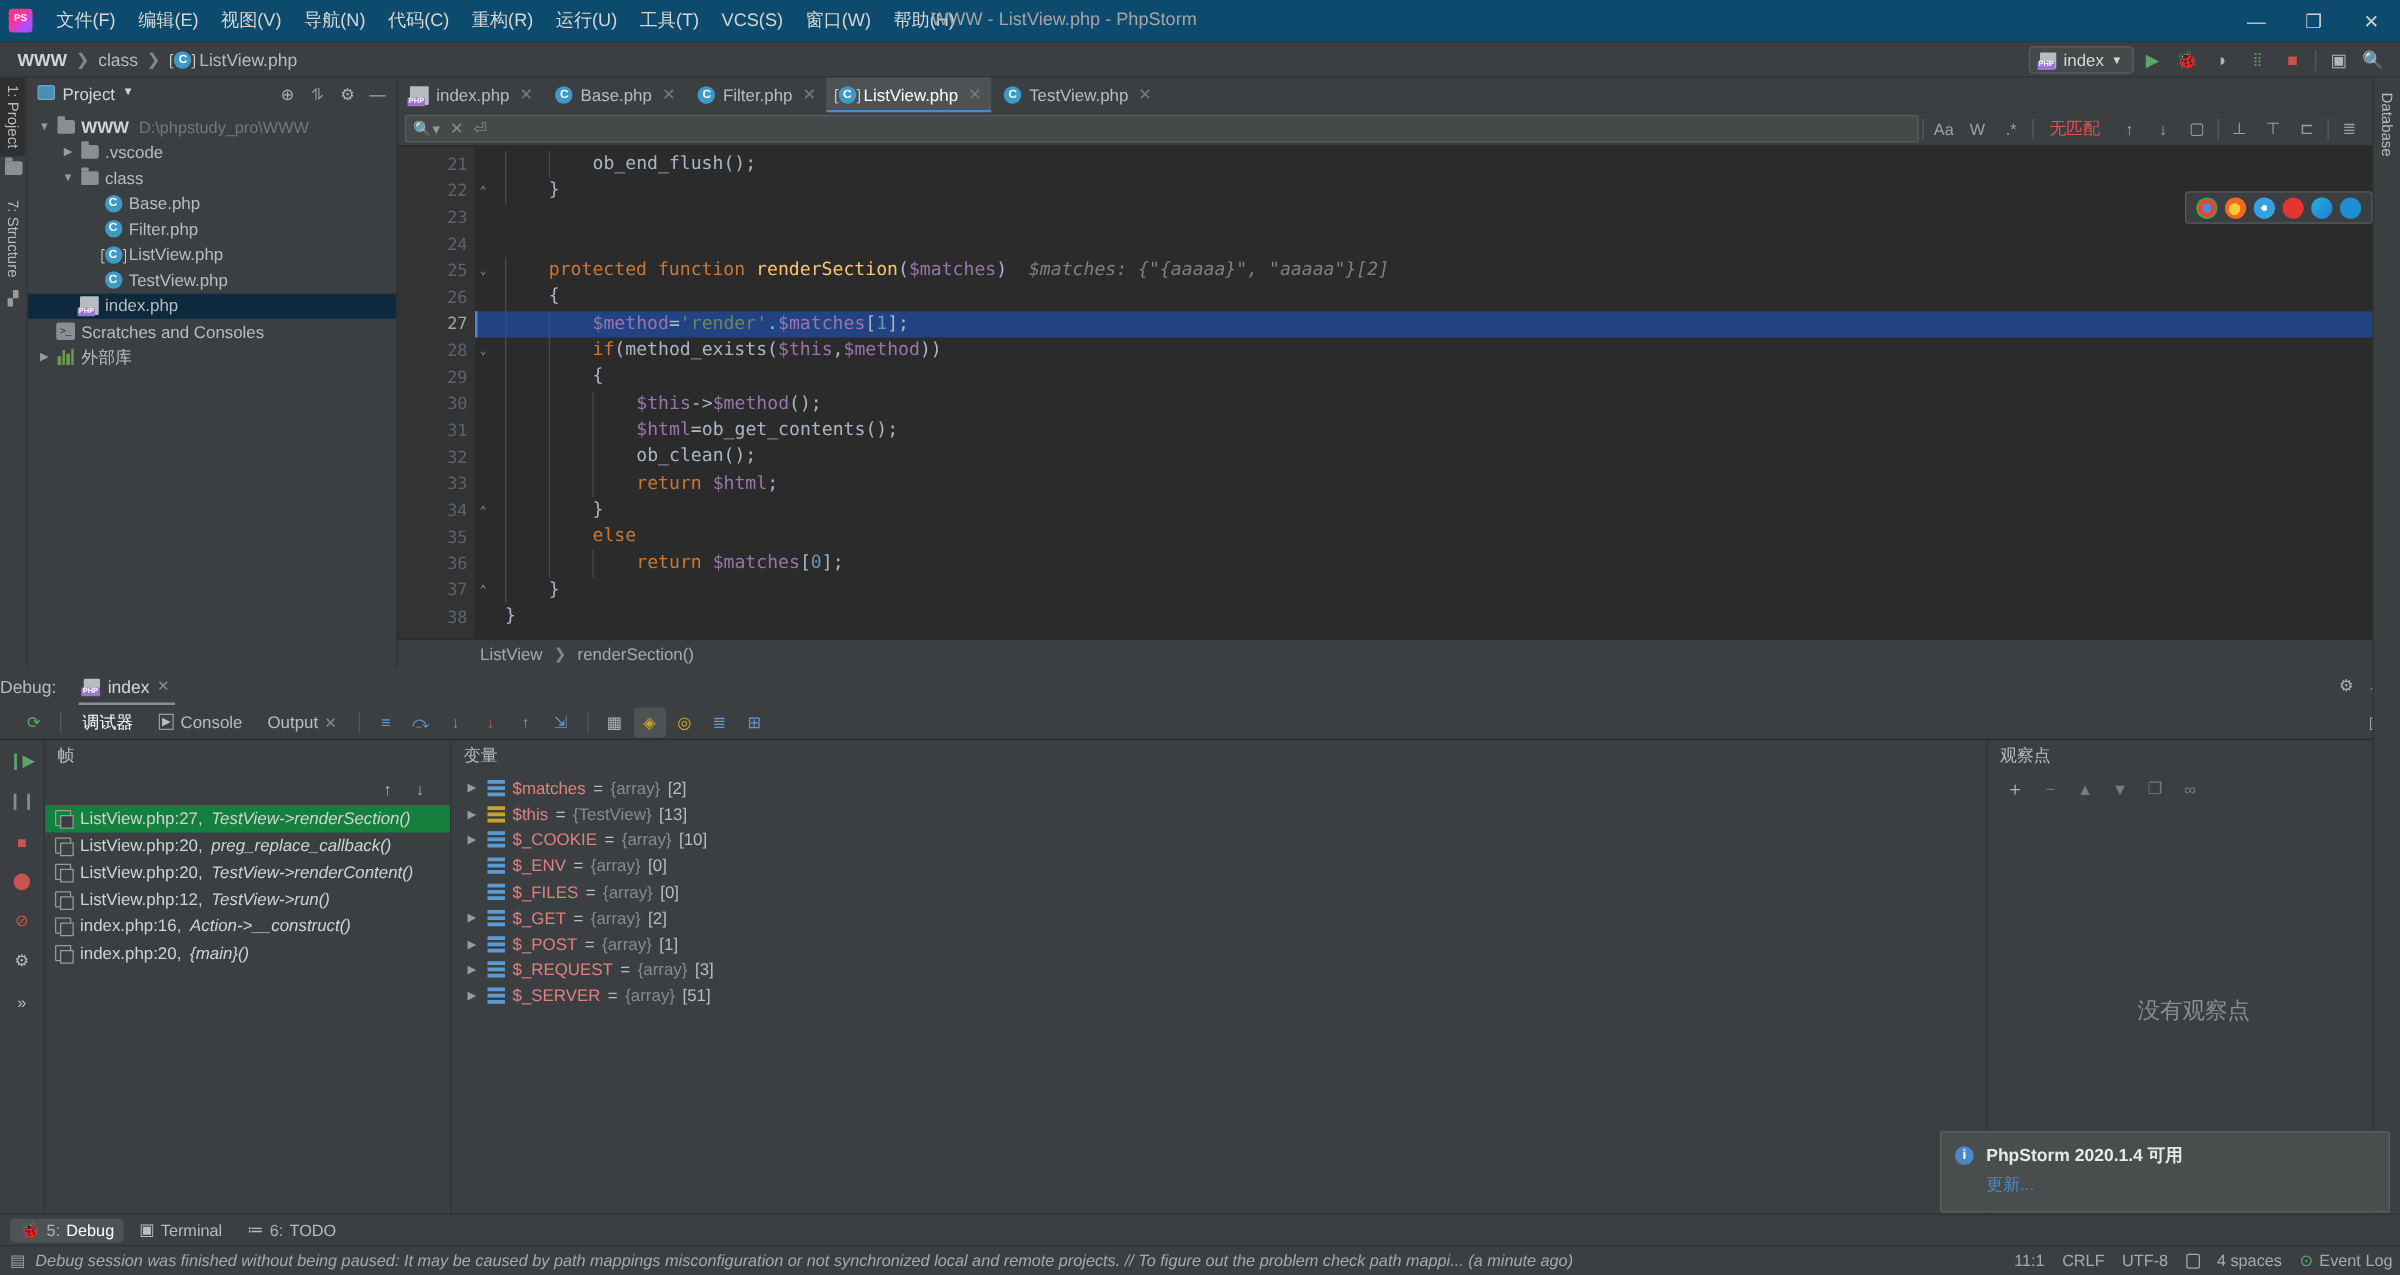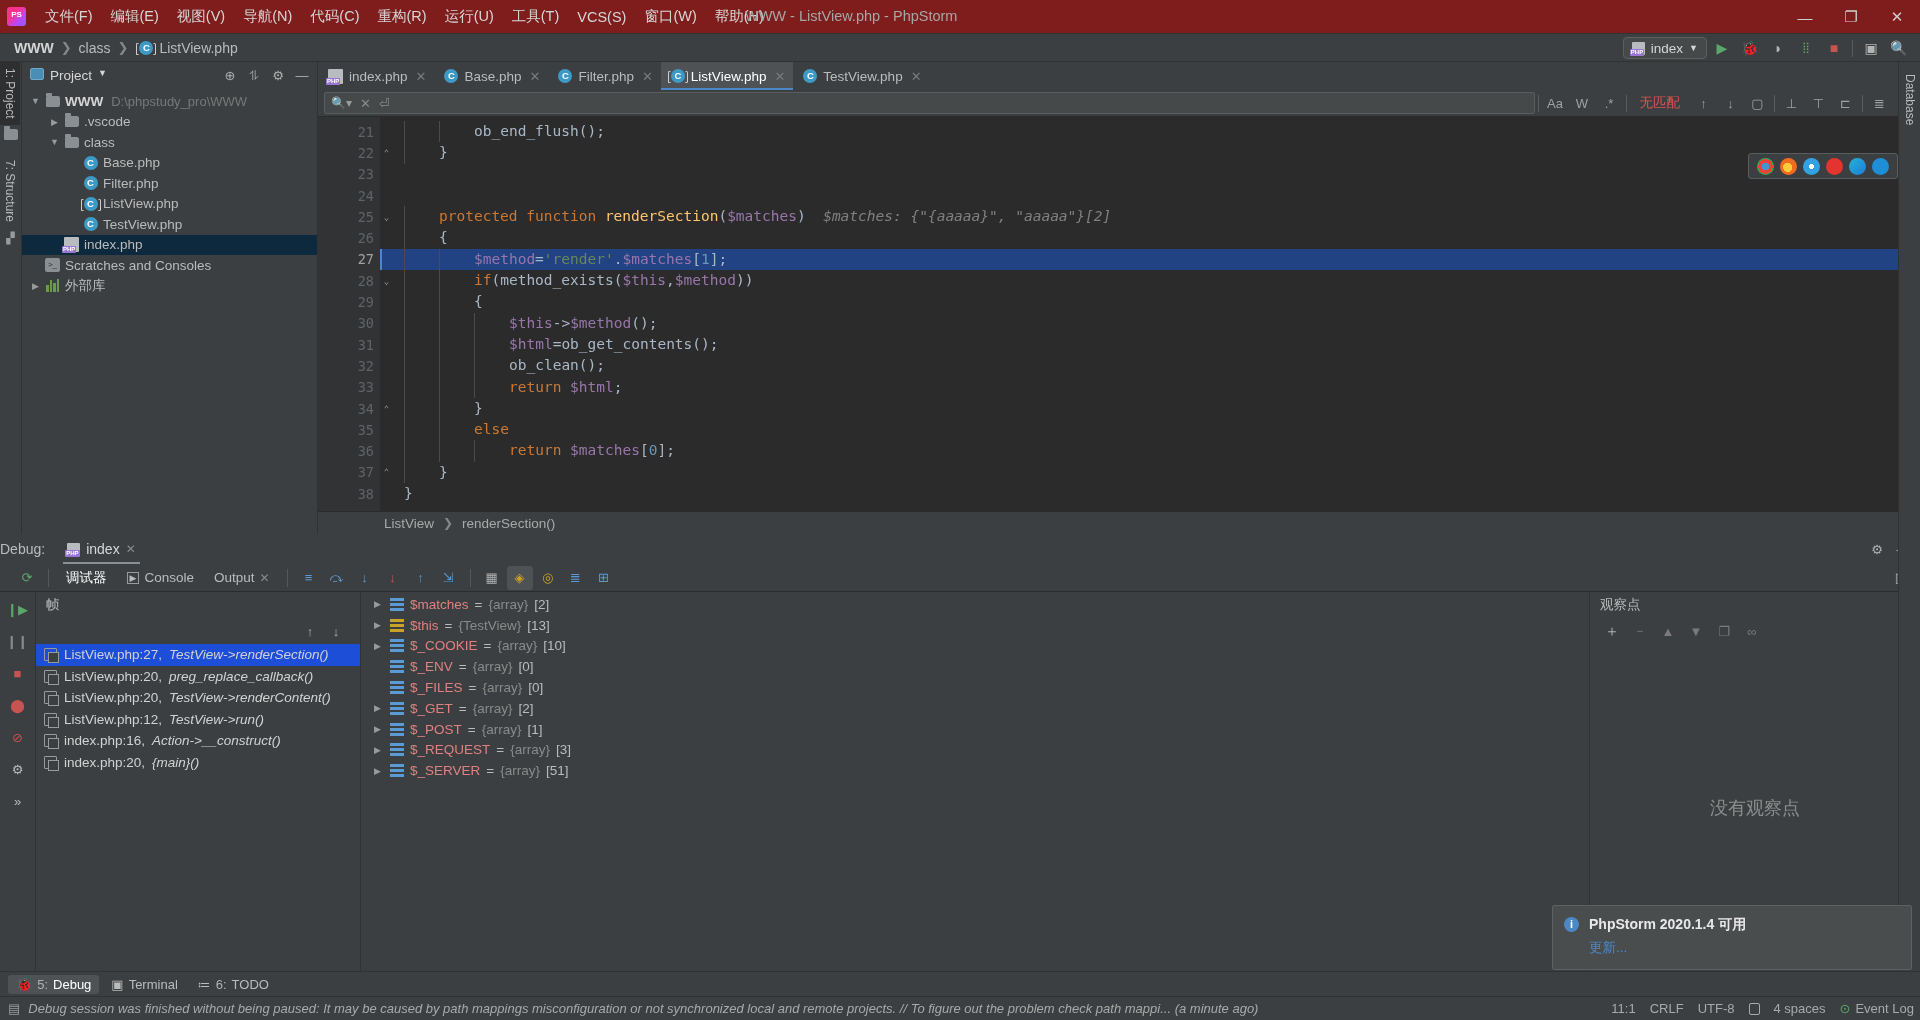--- a/index.html
+++ b/index.html
@@ -8,21 +8,21 @@
     background: #3c3f41;
     font-family: "Liberation Sans", "DejaVu Sans", sans-serif;
     color: #bbbbbb;
     overflow: hidden;
     -webkit-font-smoothing: antialiased;
   }
   .app { position: relative; width: 1920px; height: 1020px; display: flex; flex-direction: column; }
 
   
   .titlebar {
-    height: 34px; background: #7f1d1d; display: flex; align-items: center;
+    height: 34px; background: #0c4a6e; display: flex; align-items: center;
     border-bottom: 1px solid #323232; position: relative; flex: none;
   }
   .ps-logo {
     width: 19px; height: 19px; margin: 0 10px 0 7px; border-radius: 3px; flex: none;
     background: linear-gradient(135deg,#ff318c 0%,#ff318c 35%,#b74aff 70%,#8c5cff 100%);
     position: relative;
   }
   .ps-logo::after {
     content: "PS"; position: absolute; left: 0; right: 0; top: 3px;
     font-size: 8px; font-weight: bold; color: #fff; text-align: center; line-height: 9px;
@@ -222,21 +222,21 @@
 
   .debug-cols { flex: 1; display:flex; min-height:0; }
   .dbg-rail { width: 36px; flex:none; display:flex; flex-direction:column; align-items:center; padding-top:6px; gap:10px; border-right:1px solid #323232; }
   .dbg-rail-ico { width:24px; height:22px; display:flex; align-items:center; justify-content:center; font-size:13px; }
 
   .frames-col { width: 325px; flex:none; display:flex; flex-direction:column; border-right:1px solid #323232; }
   .col-head { height:26px; display:flex; align-items:center; padding-left:10px; font-size:13.5px; color:#bbbbbb; flex:none; }
   .frames-tool { height:26px; display:flex; align-items:center; justify-content:flex-end; gap:6px; padding-right:14px; flex:none; }
   .frames-list { flex:1; overflow:hidden; font-size:13.5px; }
   .frow { height:21.5px; display:flex; align-items:center; gap:7px; padding-left:8px; white-space:nowrap; }
-  .frow.sel { background: #1d4ed8; }
+  .frow.sel { background: #15803d; }
   .frame-ico { width:13px; height:13px; border:1px solid #9a9a9a; border-radius:1px; position:relative; flex:none; }
   .frame-ico::after { content:""; position:absolute; left:3px; top:3px; width:9px; height:9px; border:1px solid #9a9a9a; background:#3c3f41; }
   .fr-file { color:#d2d2d2; }
   .fr-fn { color:#d2d2d2; font-style: italic; }
 
   .vars-col { flex:1; display:flex; flex-direction:column; border-right:1px solid #323232; min-width:0; }
   .vars-list { flex:1; overflow:hidden; font-size:13.5px; padding-top:2px; }
   .vrow { height:20.8px; display:flex; align-items:center; gap:6px; padding-left:10px; white-space:nowrap; }
   .varrow-tw { width:13px; color:#9a9a9a; font-size:9px; display:flex; justify-content:center; flex:none; }
   .arr-ico { width:14px; height:13px; flex:none; display:flex; flex-direction:column; justify-content:space-between; }
@@ -636,20 +636,21 @@
             </div>
             <div class="frow">
               <span class="frame-ico"></span>
               <span class="fr-file">index.php:20,</span>
               <span class="fr-fn">{main}()</span>
             </div>
           </div>
       </div>
 
       <div class="vars-col">
+        <div class="col-head">变量</div>
         <div class="vars-list" id="vars-list">
             <div class="vrow">
               <span class="varrow-tw">▶</span>
               <span class="arr-ico">
                 <i></i>
                 <i></i>
                 <i></i>
               </span>
               <span class="v-name">$matches</span>
               <span class="v-eq">=</span>

